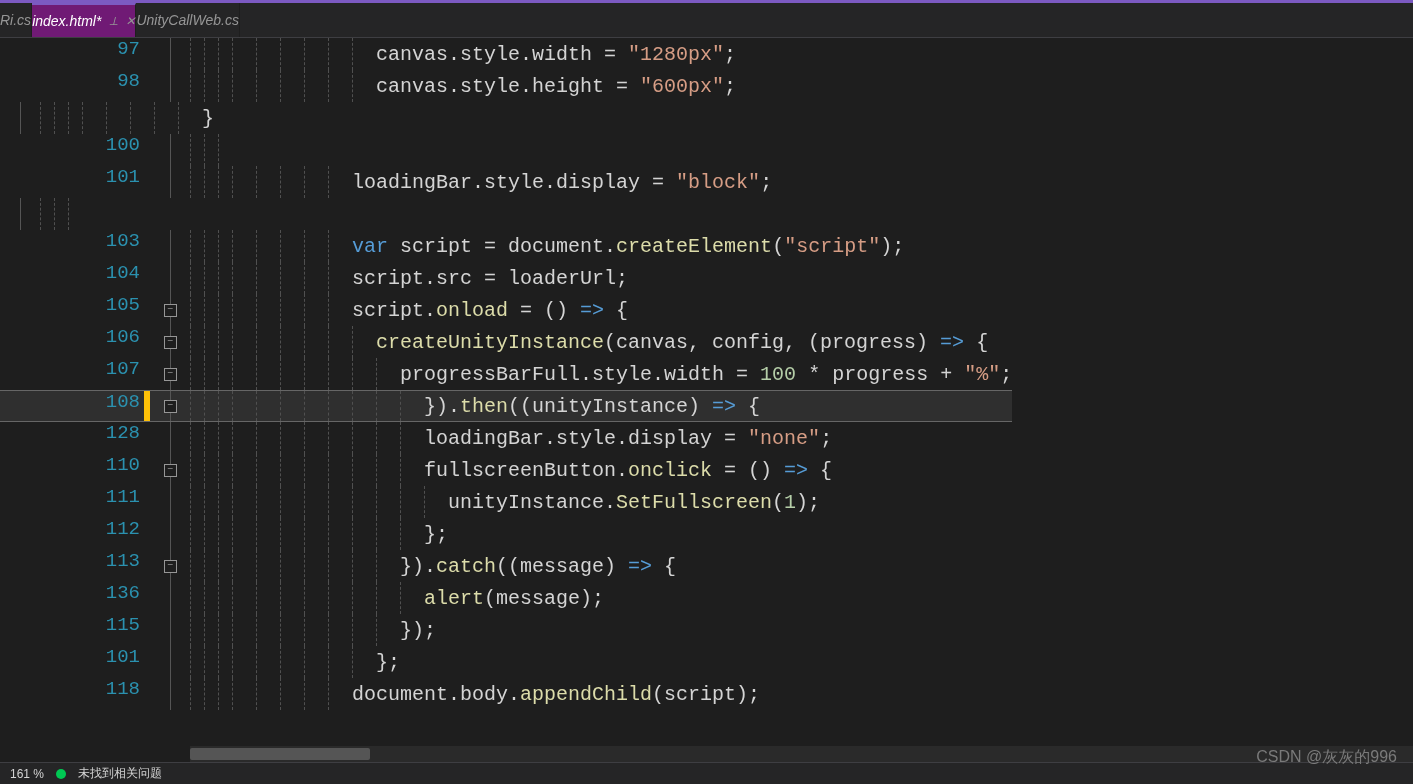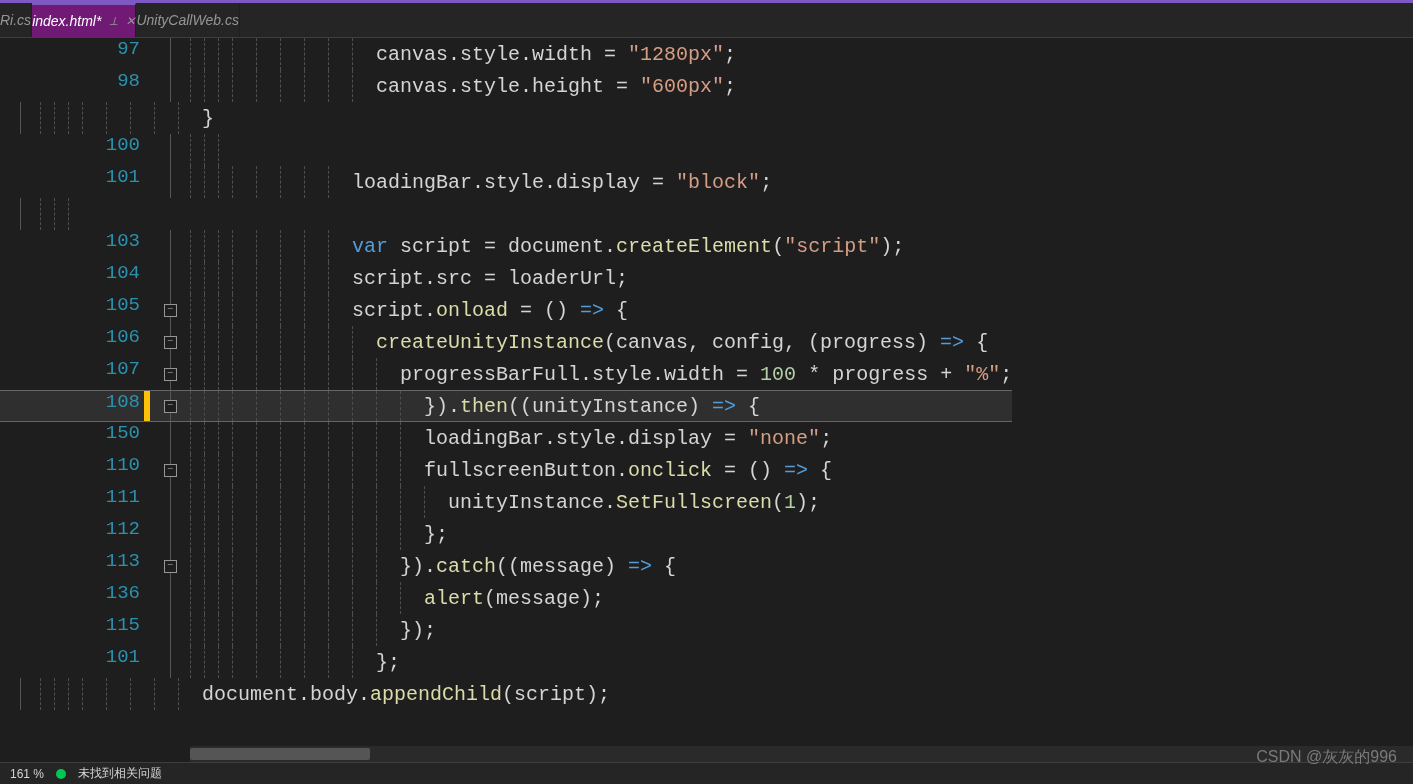--- a/index.html
+++ b/index.html
@@ -263,21 +263,21 @@
       <div class="row hl">
         <div class="line-num">108</div>
         <div class="fold-col">
           <div class="fold-line-v"></div>
           <div class="change-bar" style="position: absolute; left: -8px;"></div>
           <div class="fold-box">−</div>
         </div>
         <div class="code-cell"><div class="indent-guides"><div class="guide" style="width: 14px;"></div><div class="guide" style="width: 14px;"></div><div class="guide" style="width: 14px;"></div><div class="guide"></div><div class="guide"></div><div class="guide"></div><div class="guide"></div><div class="guide"></div><div class="guide"></div><div class="guide"></div><div class="guide"></div></div><span class="code-text"><span class="tok-p">}).</span><span class="tok-m">then</span><span class="tok-p">((unityInstance) </span><span class="tok-k">=&gt;</span><span class="tok-p"> {</span></span></div>
       </div>
       <div class="row">
-        <div class="line-num">150</div>
+        <div class="line-num">128</div>
         <div class="fold-col">
           <div class="fold-line-v"></div>
         </div>
         <div class="code-cell"><div class="indent-guides"><div class="guide" style="width: 14px;"></div><div class="guide" style="width: 14px;"></div><div class="guide" style="width: 14px;"></div><div class="guide"></div><div class="guide"></div><div class="guide"></div><div class="guide"></div><div class="guide"></div><div class="guide"></div><div class="guide"></div><div class="guide"></div></div><span class="code-text"><span class="tok-i">loadingBar</span><span class="tok-p">.</span><span class="tok-i">style</span><span class="tok-p">.</span><span class="tok-i">display</span><span class="tok-o"> = </span><span class="tok-s">"none"</span><span class="tok-p">;</span></span></div>
       </div>
       <div class="row">
         <div class="line-num">110</div>
         <div class="fold-col">
           <div class="fold-line-v"></div>
           <div class="fold-box">−</div>
@@ -321,20 +321,21 @@
         <div class="code-cell"><div class="indent-guides"><div class="guide" style="width: 14px;"></div><div class="guide" style="width: 14px;"></div><div class="guide" style="width: 14px;"></div><div class="guide"></div><div class="guide"></div><div class="guide"></div><div class="guide"></div><div class="guide"></div><div class="guide"></div><div class="guide"></div></div><span class="code-text"><span class="tok-p">});</span></span></div>
       </div>
       <div class="row">
         <div class="line-num">101</div>
         <div class="fold-col">
           <div class="fold-line-v"></div>
         </div>
         <div class="code-cell"><div class="indent-guides"><div class="guide" style="width: 14px;"></div><div class="guide" style="width: 14px;"></div><div class="guide" style="width: 14px;"></div><div class="guide"></div><div class="guide"></div><div class="guide"></div><div class="guide"></div><div class="guide"></div><div class="guide"></div></div><span class="code-text"><span class="tok-p">};</span></span></div>
       </div>
       <div class="row">
+        <div class="line-num">118</div>
         <div class="fold-col">
           <div class="fold-line-v"></div>
         </div>
         <div class="code-cell"><div class="indent-guides"><div class="guide" style="width: 14px;"></div><div class="guide" style="width: 14px;"></div><div class="guide" style="width: 14px;"></div><div class="guide"></div><div class="guide"></div><div class="guide"></div><div class="guide"></div><div class="guide"></div></div><span class="code-text"><span class="tok-i">document</span><span class="tok-p">.</span><span class="tok-i">body</span><span class="tok-p">.</span><span class="tok-m">appendChild</span><span class="tok-p">(script);</span></span></div>
       </div>
     </div>
 </div>
 
 <div class="hscroll">
   <div class="hscroll-thumb"></div>

